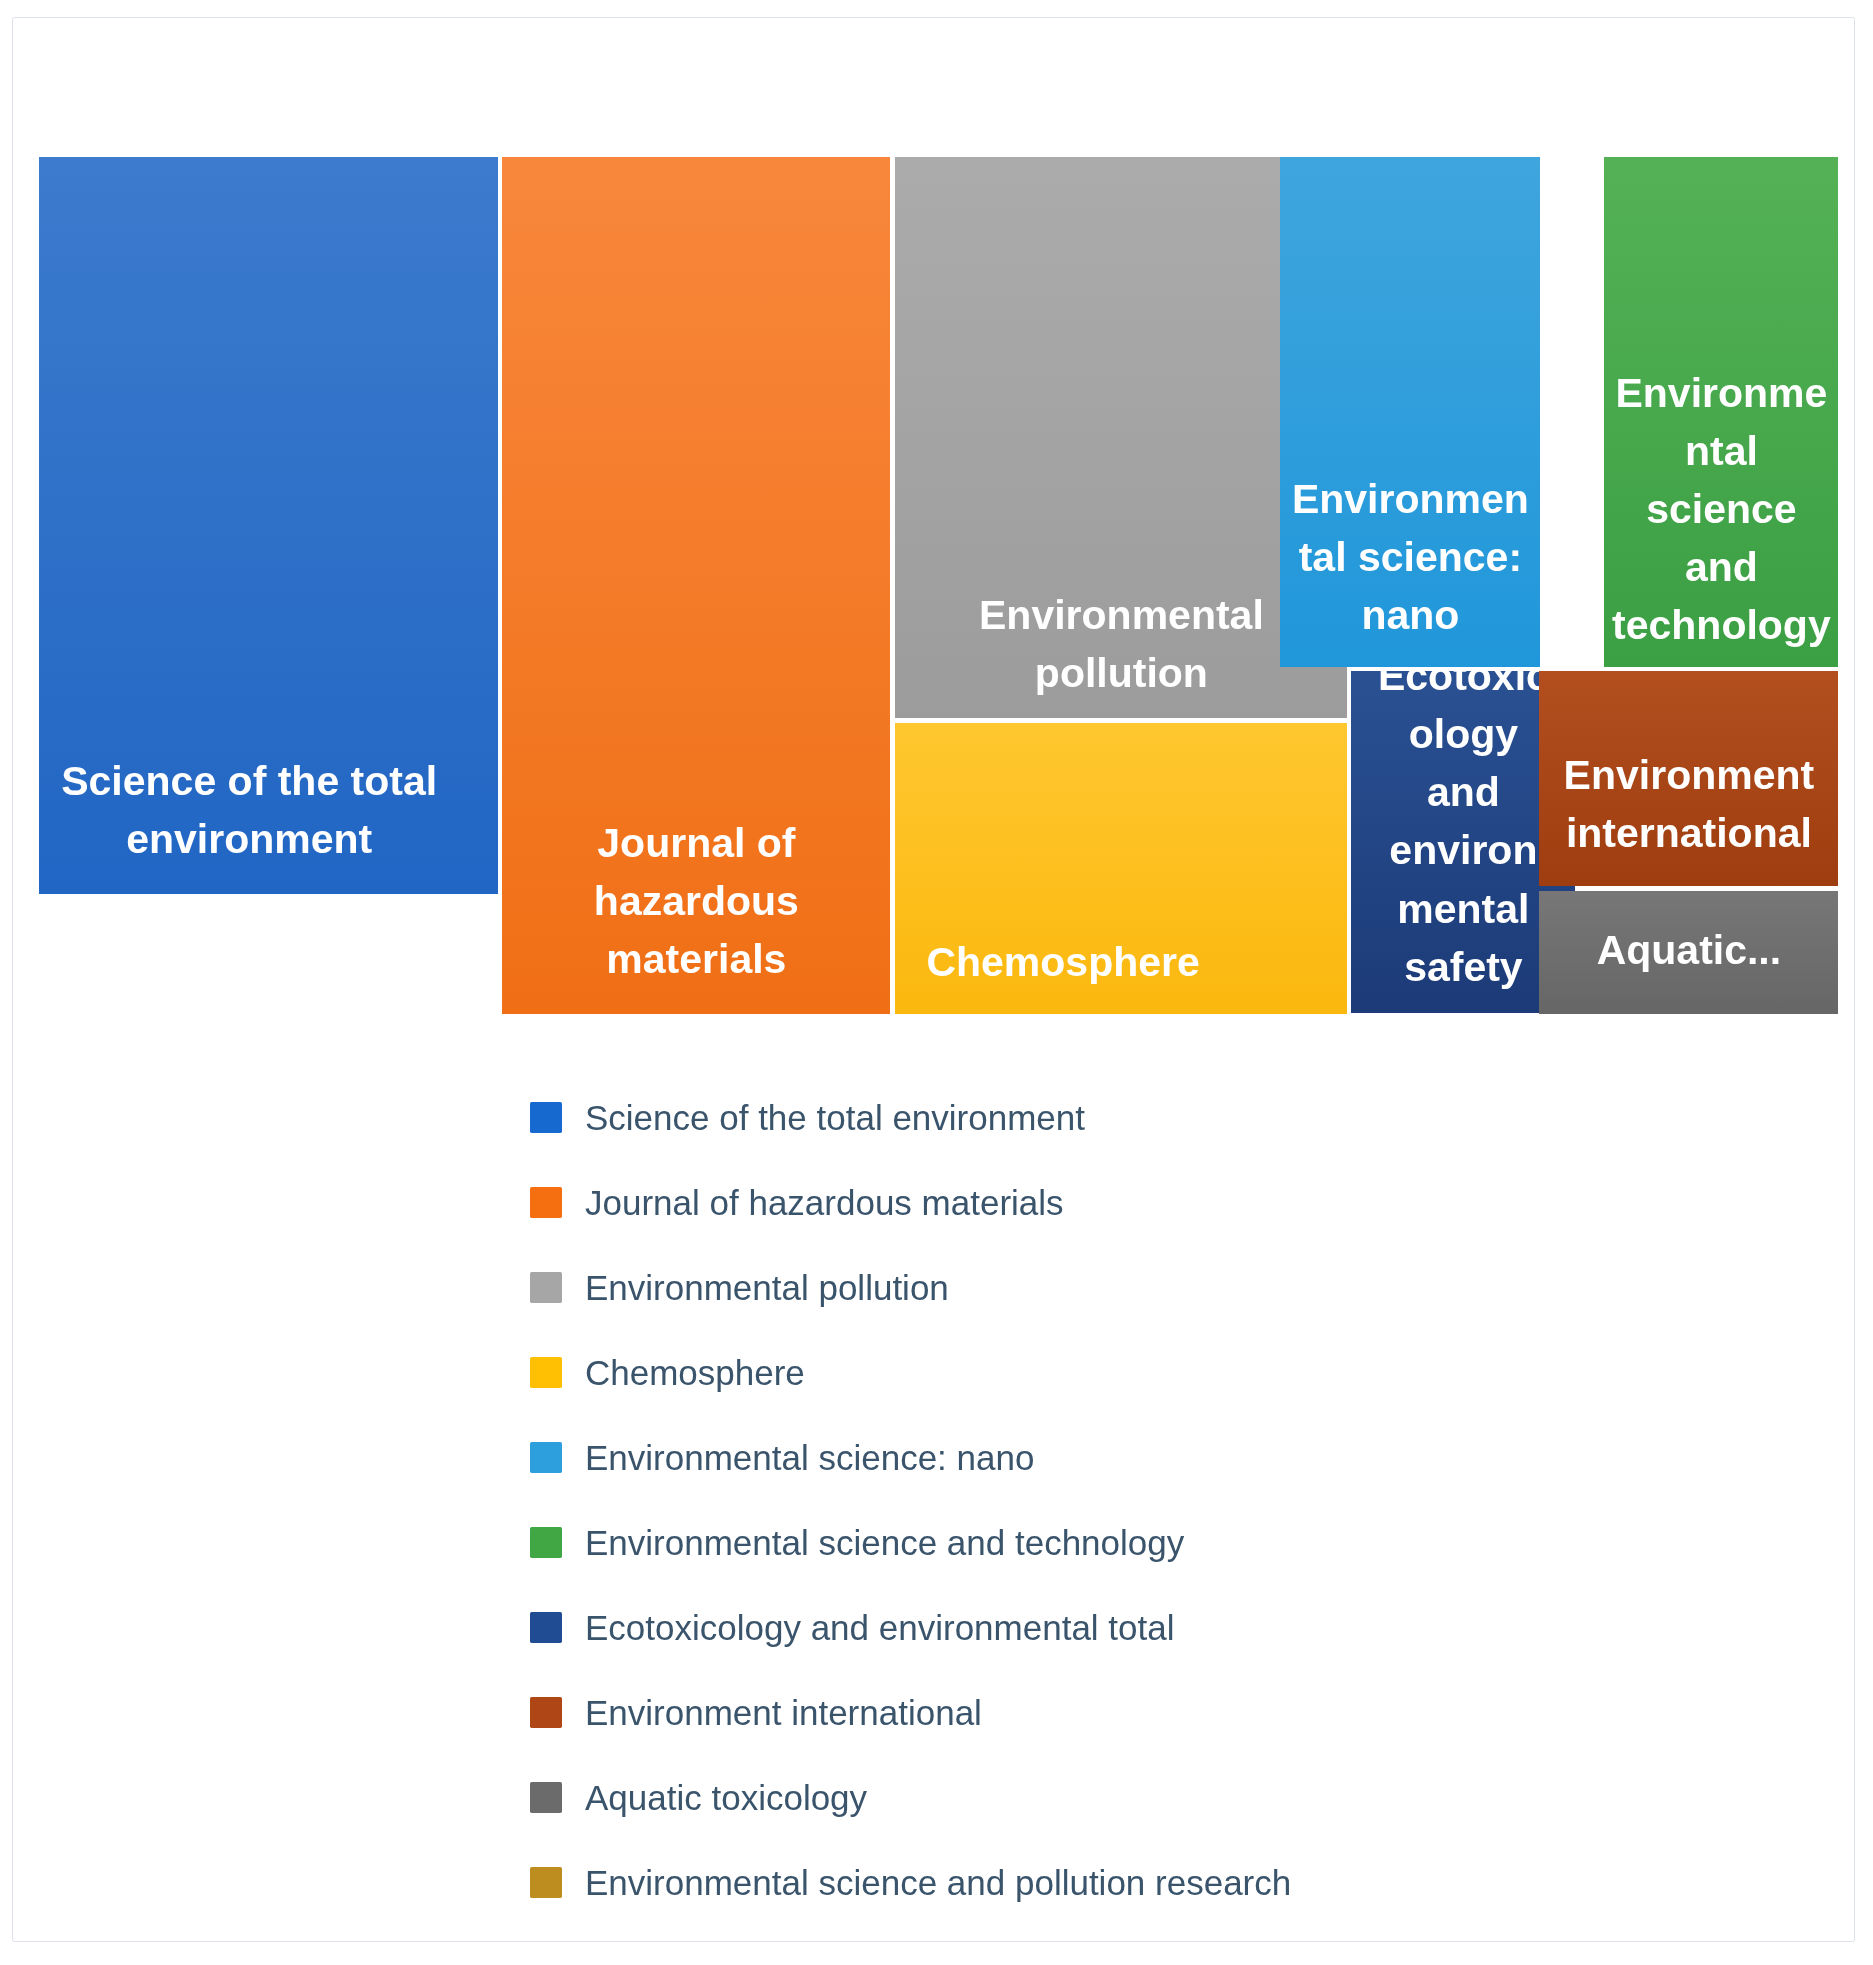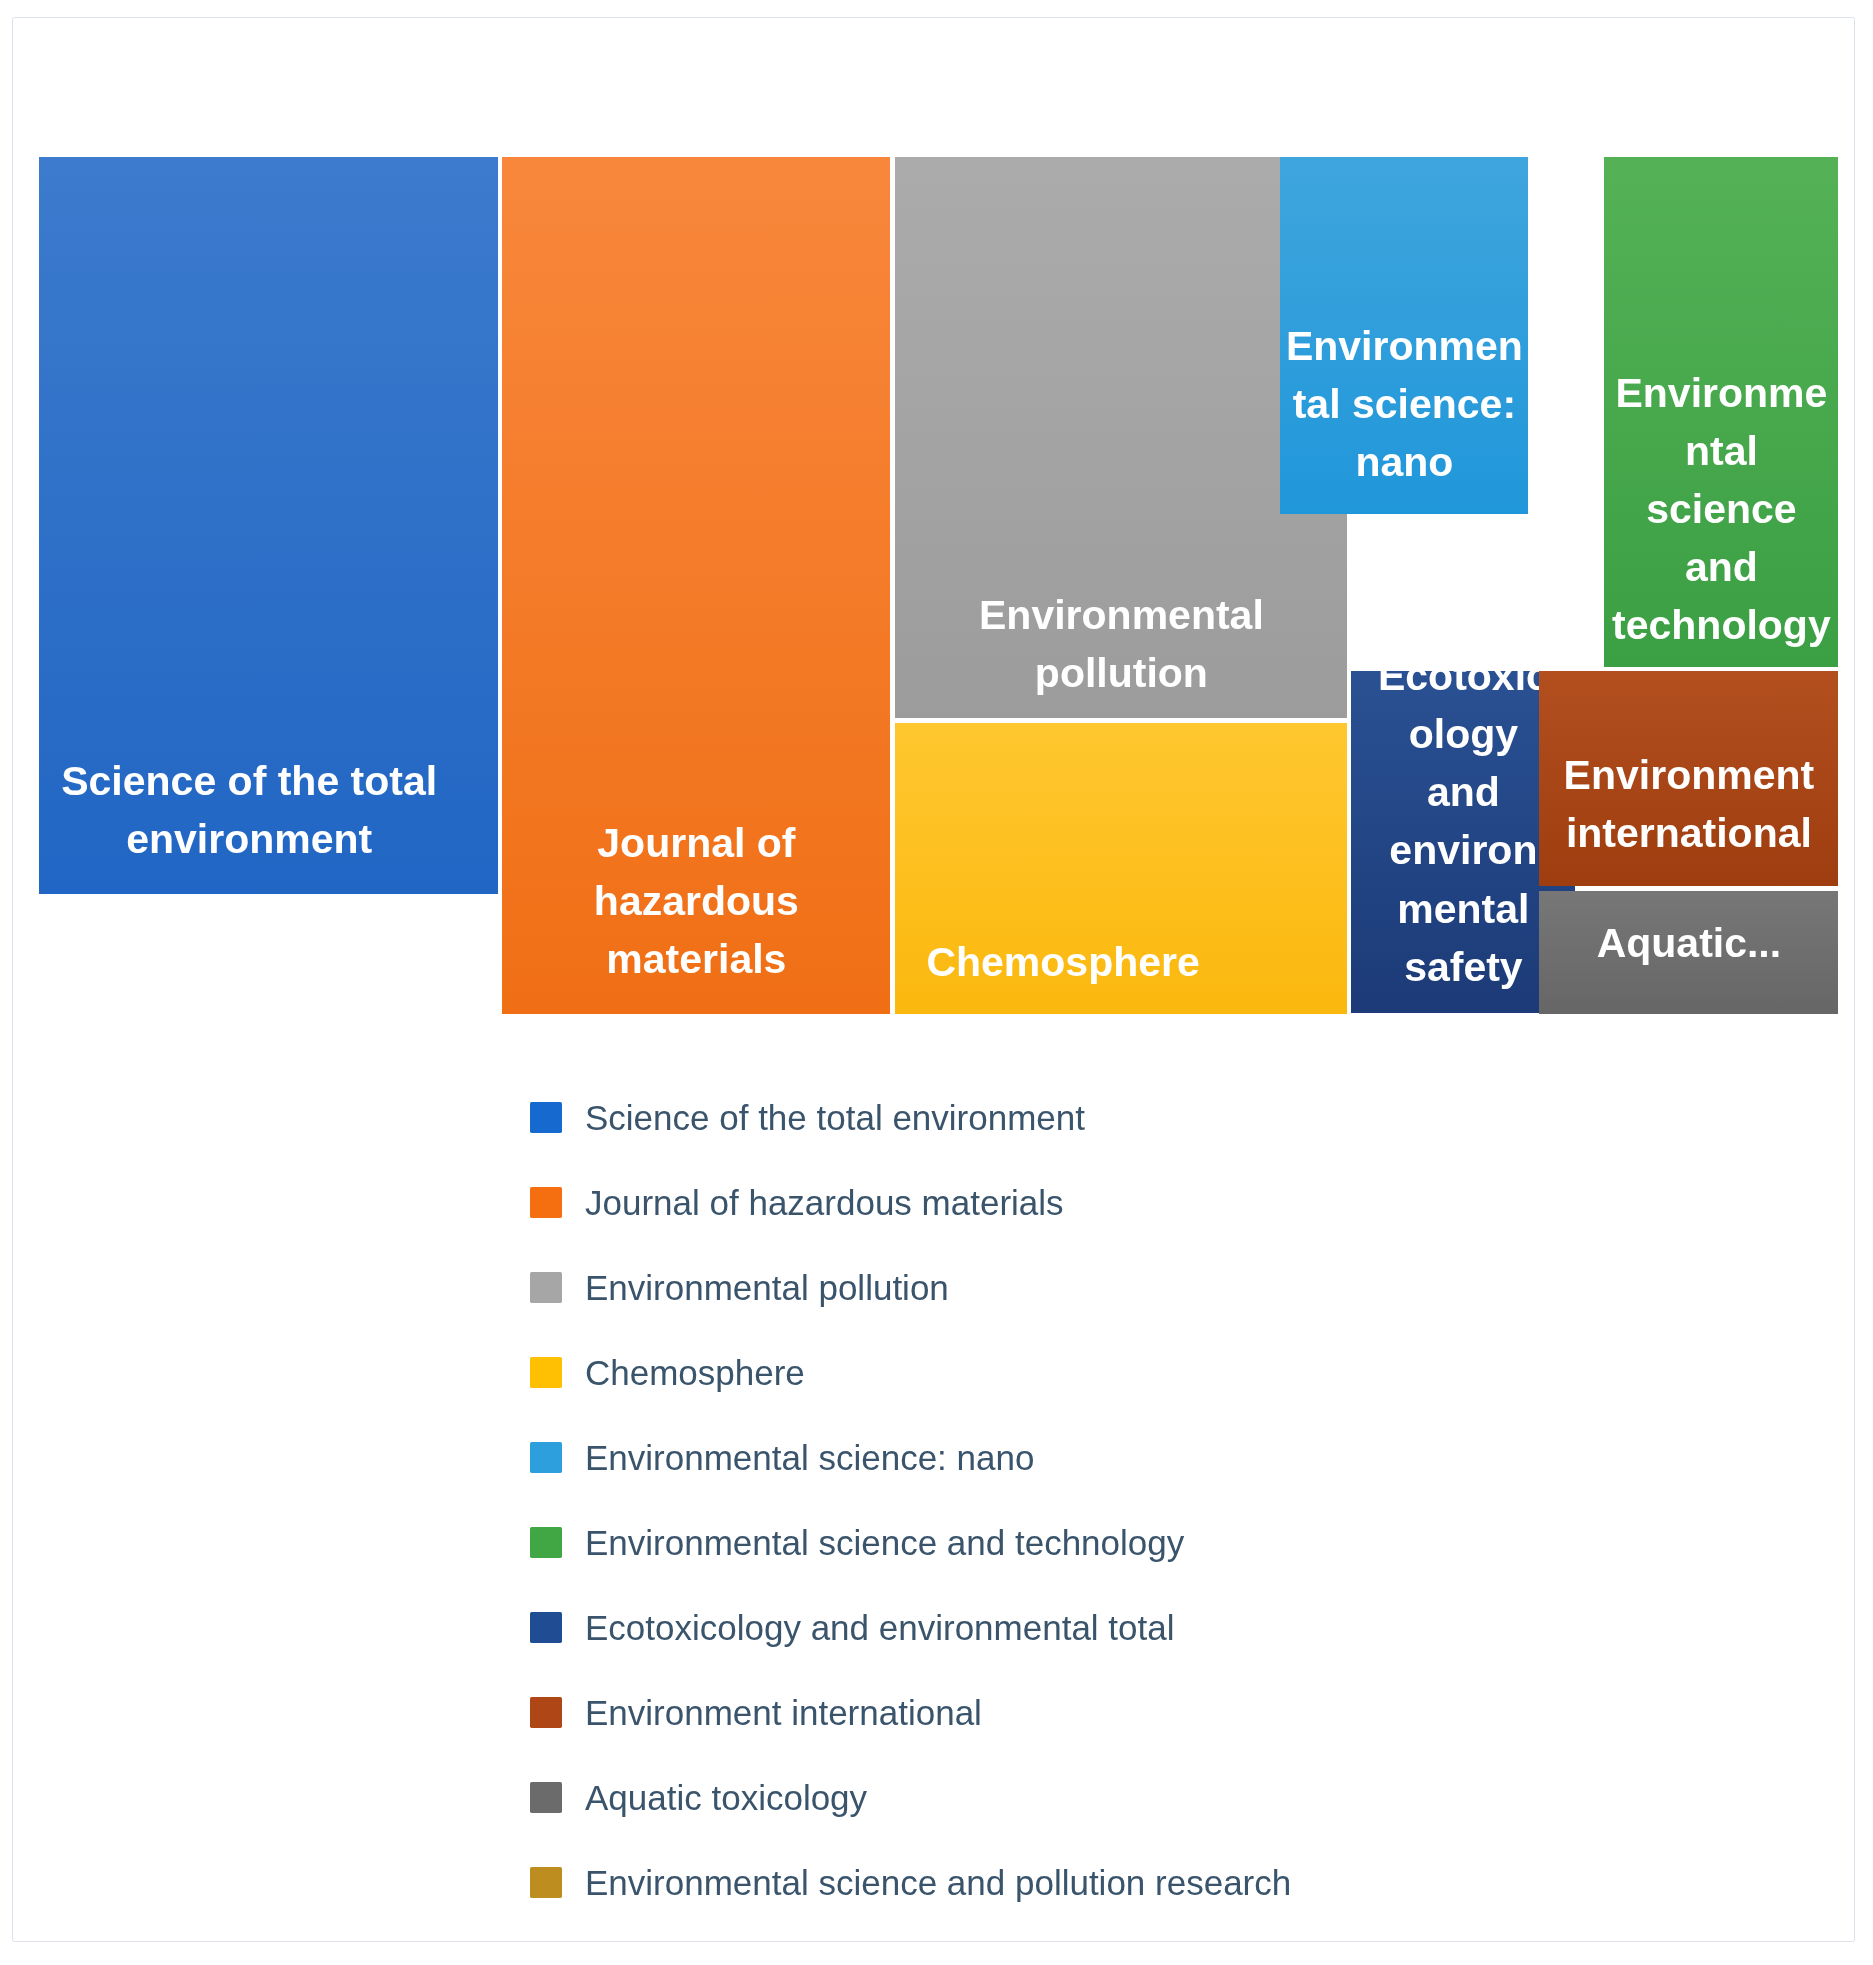--- a/index.html
+++ b/index.html
@@ -16,34 +16,34 @@
   .tile{position:absolute;overflow:hidden;}
   .tile-label{
     position:absolute;left:0;right:0;
     color:#ffffff;font-size:41px;font-weight:600;line-height:1.42;
     text-align:center;white-space:pre-line;
   }
   .t-blue   {left:0;    top:0;     width:459px; height:737px;}
   .t-orange {left:463px; top:0;    width:388px; height:857px;}
   .t-gray   {left:856px;top:0;    width:452px; height:561px;}
   .t-yellow {left:856px;top:566px;width:452px;height:291px;}
-  .t-nano   {left:1241px;top:0;    width:248px; height:357px;}
+  .t-nano   {left:1241px;top:0;    width:248px; height:510px;padding-left:12px;}
   .t-green  {left:1565px;top:0;    width:234px; height:510px;}
   .t-navy   {left:1312px;top:514px;width:184px; height:342px;padding-left:40px;}
   .t-red    {left:1500px;top:514px;width:299px; height:215px;}
   .t-aqua   {left:1500px;top:734px;width:299px;height:123px;}
   .t-blue   .tile-label{bottom:25.4px;left:5.6px;right:45px;}
   .t-orange .tile-label{bottom:25.4px;}
   .t-gray   .tile-label{bottom:16px;}
   .t-yellow .tile-label{bottom:22.6px;left:31px;right:auto;text-align:left;}
   .t-nano   .tile-label{bottom:22.6px;}
   .t-green  .tile-label{bottom:12.4px;}
   .t-navy   .tile-label{bottom:17px;}
   .t-red    .tile-label{bottom:24px;}
-  .t-aqua   .tile-label{bottom:42px;}
+  .t-aqua   .tile-label{bottom:35px;}
   
   .legend{position:absolute;left:517px;top:1079px;}
   .legend-row{display:flex;align-items:center;height:41px;margin-bottom:44px;}
   .swatch{width:32px;height:31px;border-radius:1.7px;margin-right:22.6px;flex:0 0 auto;}
   .legend-label{font-size:35px;color:#3a546c;line-height:1;white-space:nowrap;}
 </style>
 </head>
 <body>
 
 <div class="frame">

